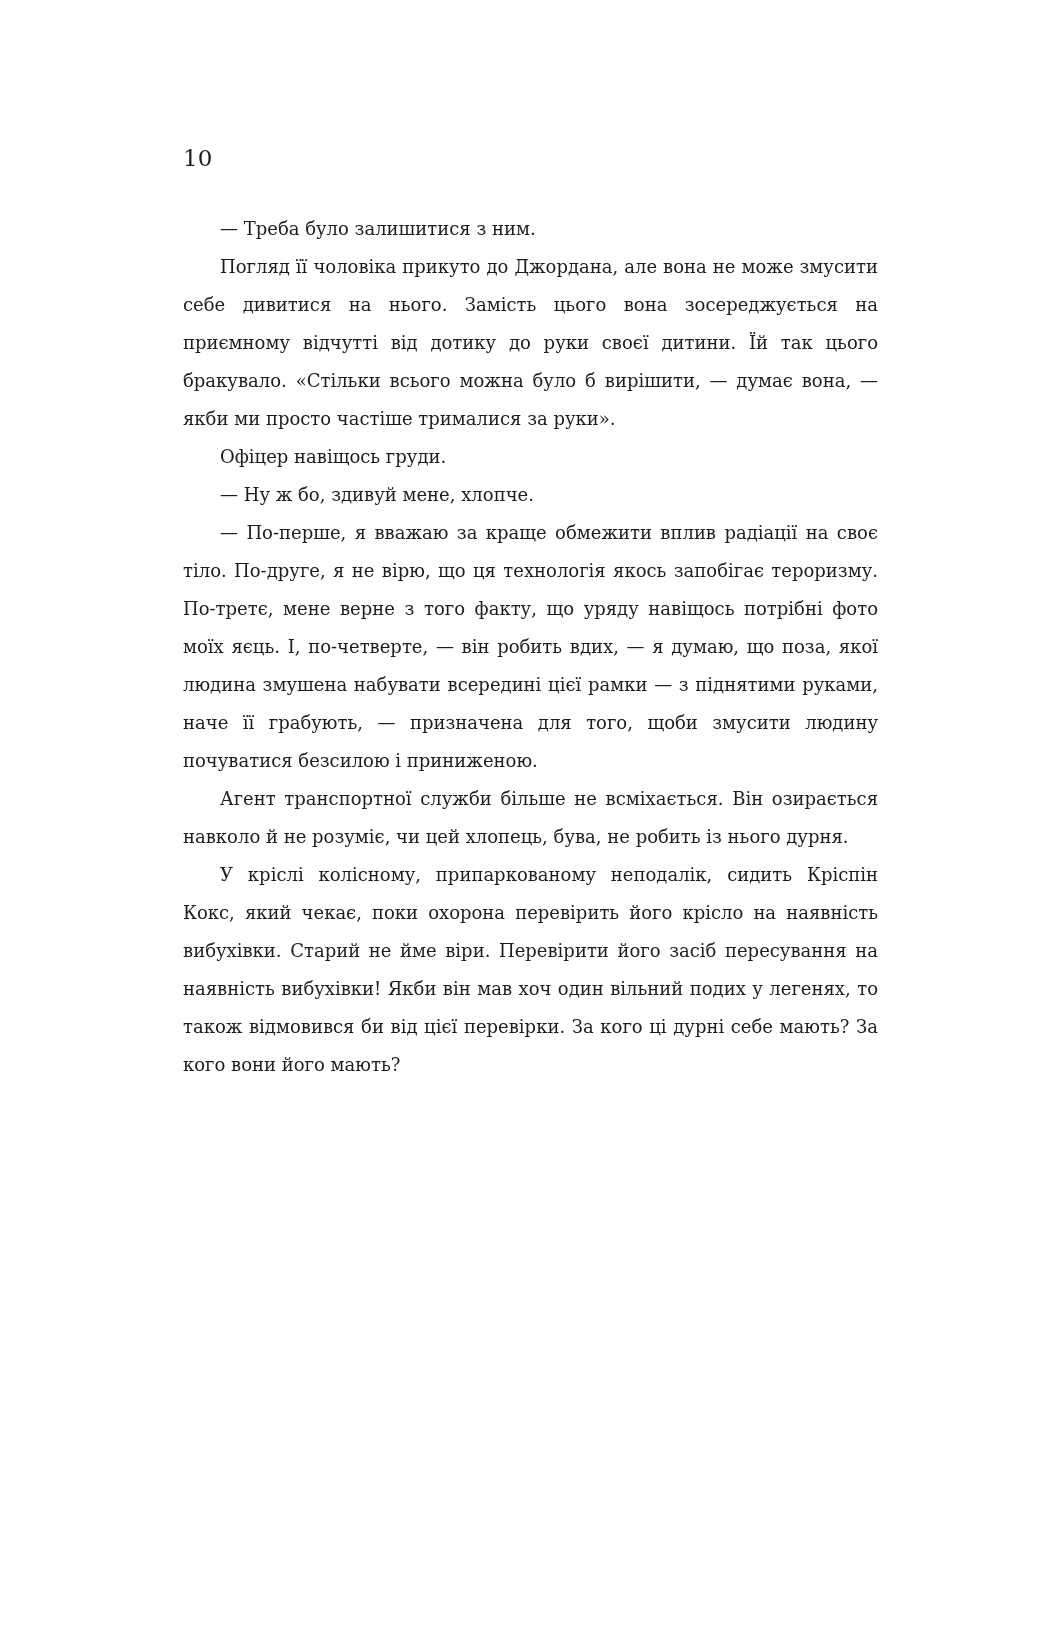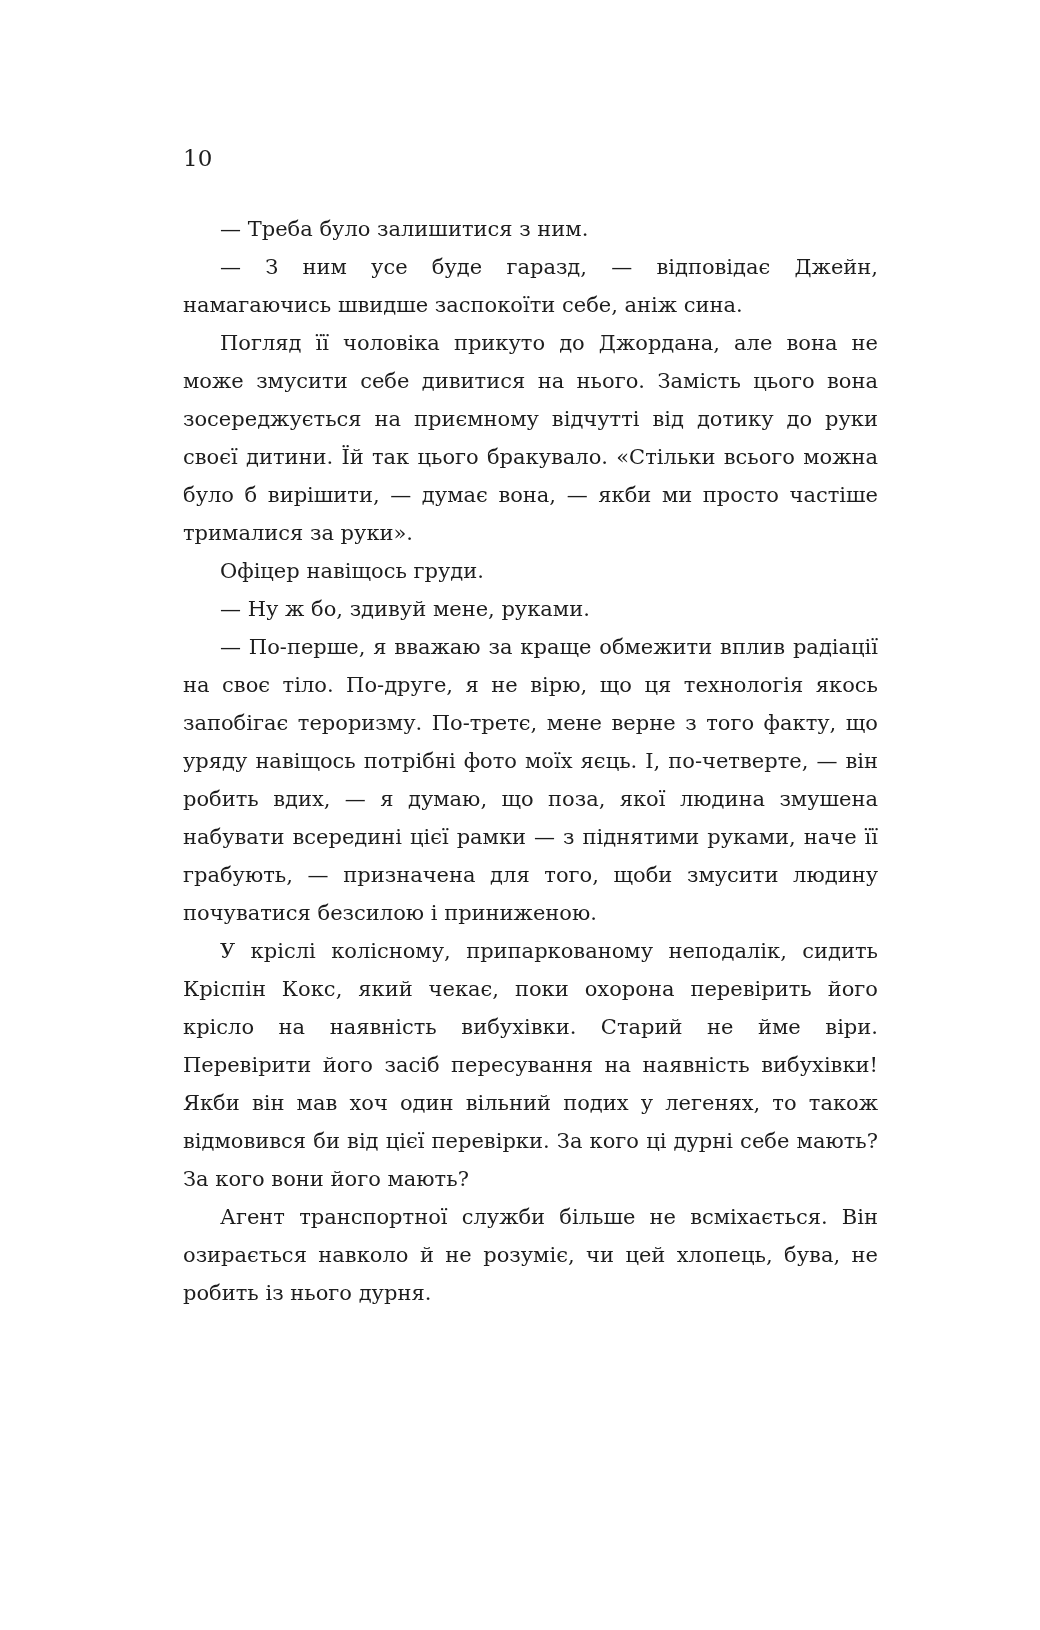--- a/index.html
+++ b/index.html
@@ -22,43 +22,42 @@
     top: 144px;
     font-size: 23px;
     line-height: 28px;
     color: #1d1d1d;
   }
   .text-block {
     position: absolute;
     left: 183px;
     top: 210px;
     width: 695px;
-    font-size: 21px;
+    font-size: 18px;
     line-height: 38px;
     text-align: justify;
     text-justify: inter-word;
     color: #1d1d1d;
   }
   .para {
     margin: 0;
     padding: 0;
     text-indent: 37px;
   }
 </style>
 </head>
 <body>
 
 <div class="page">
 
   <div class="page-number">10</div>
 
   <div class="text-block">
     <p class="para">— Треба було залишитися з ним.</p>
-    <p class="para">— З ним усе буде гаразд, — відповідає Джейн, намагаючись швидше заспокоїти себе, аніж сина.</p>
     <p class="para">Погляд її чоловіка прикуто до Джордана, але вона не може змусити себе дивитися на нього. Замість цього вона зосереджується на приємному відчутті від дотику до руки своєї дитини. Їй так цього бракувало. «Стільки всього можна було б вирішити, — думає вона, — якби ми просто частіше трималися за руки».</p>
     <p class="para">Офіцер навіщось груди.</p>
-    <p class="para">— Ну ж бо, здивуй мене, руками.</p>
+    <p class="para">— Ну ж бо, здивуй мене, хлопче.</p>
     <p class="para">— По-перше, я вважаю за краще обмежити вплив радіації на своє тіло. По-друге, я не вірю, що ця технологія якось запобігає тероризму. По-третє, мене верне з того факту, що уряду навіщось потрібні фото моїх яєць. І, по-четверте, — він робить вдих, — я думаю, що поза, якої людина змушена набувати всередині цієї рамки — з піднятими руками, наче її грабують, — призначена для того, щоби змусити людину почуватися безсилою і приниженою.</p>
+    <p class="para">Агент транспортної служби більше не всміхається. Він озирається навколо й не розуміє, чи цей хлопець, бува, не робить із нього дурня.</p>
     <p class="para">У кріслі колісному, припаркованому неподалік, сидить Кріспін Кокс, який чекає, поки охорона перевірить його крісло на наявність вибухівки. Старий не йме віри. Перевірити його засіб пересування на наявність вибухівки! Якби він мав хоч один вільний подих у легенях, то також відмовився би від цієї перевірки. За кого ці дурні себе мають? За кого вони його мають?</p>
-    <p class="para">Агент транспортної служби більше не всміхається. Він озирається навколо й не розуміє, чи цей хлопець, бува, не робить із нього дурня.</p>
   </div>
 
 </div>
 
 </body></html>

